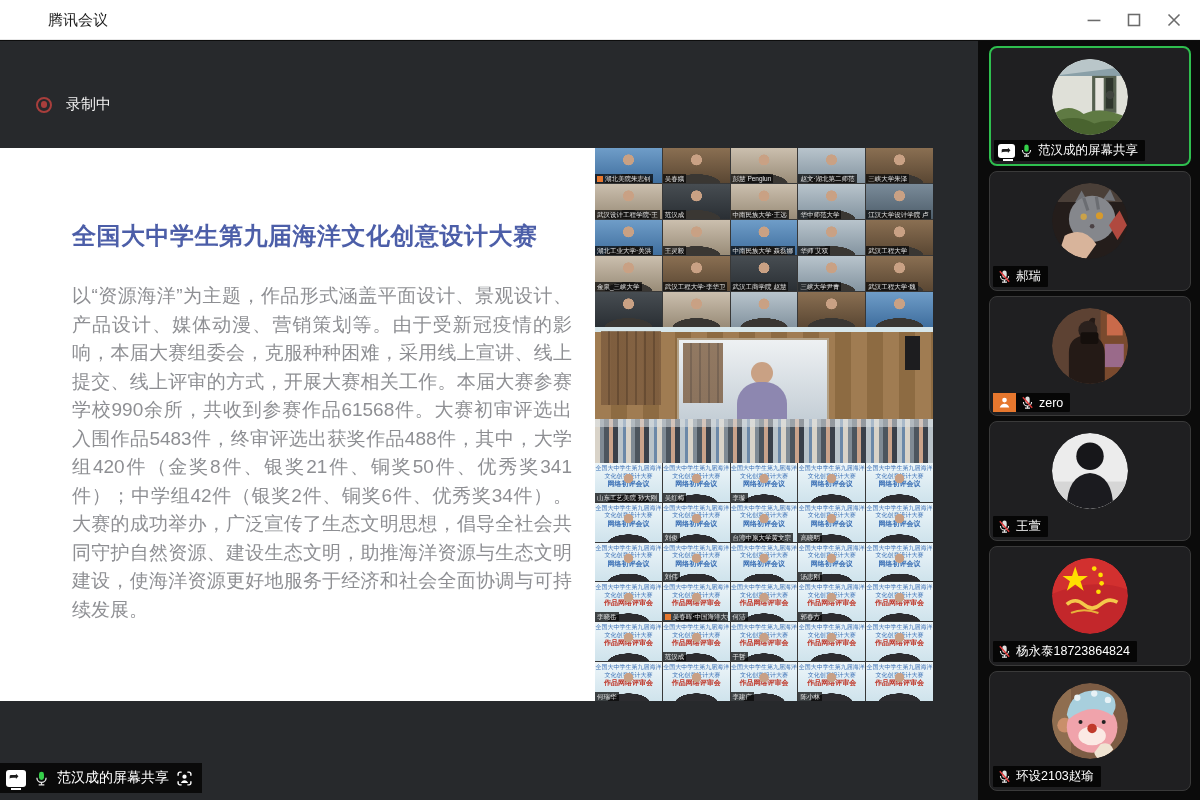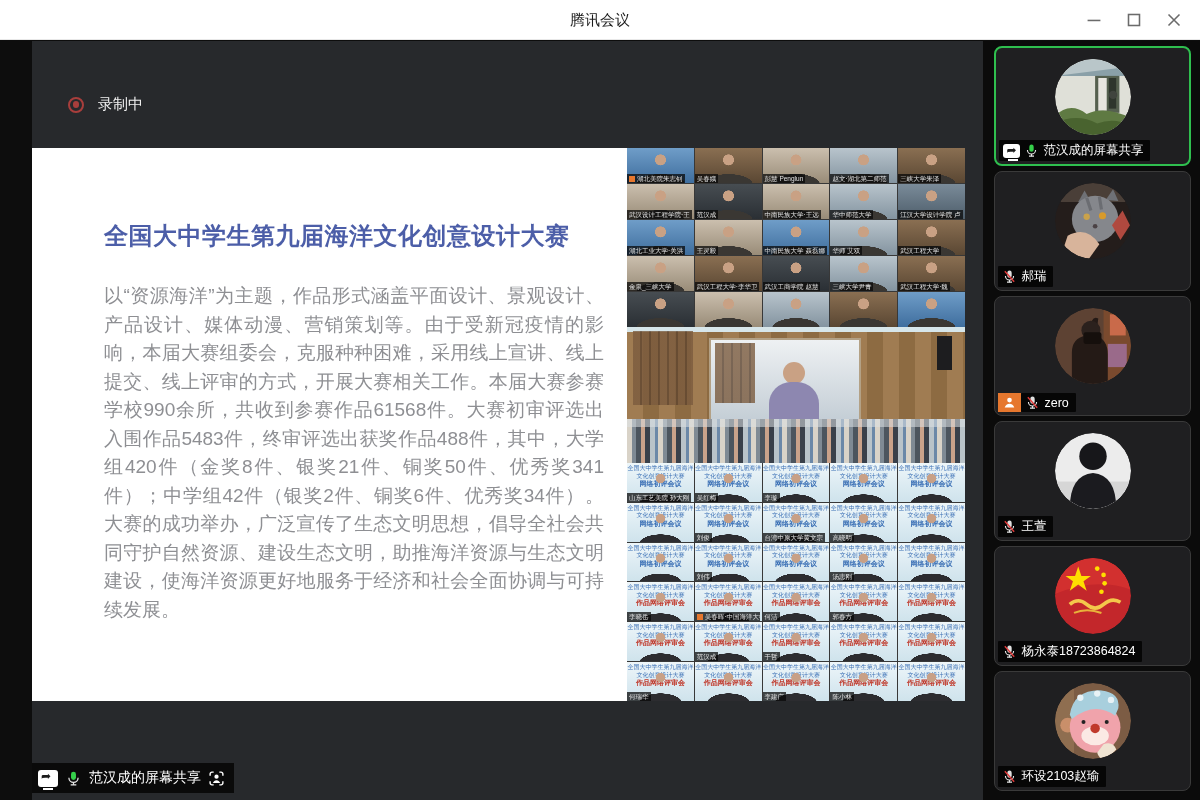--- a/index.html
+++ b/index.html
@@ -2,26 +2,26 @@
 <html><head>
 <meta charset="utf-8">
 <style>
   * { margin:0; padding:0; box-sizing:border-box; }
   html,body { width:1200px; height:800px; overflow:hidden; }
   body { font-family:"Liberation Sans","DejaVu Sans",sans-serif; background:#000; }
   .app { position:relative; width:1200px; height:800px; background:#0d0d0d; overflow:hidden; }
 
   
   .titlebar { position:absolute; top:0; left:0; width:1200px; height:40px; background:#ffffff; border-bottom:1px solid #e8e8e8; }
-  .titlebar .title { position:absolute; left:0; right:0; top:0; height:33px; line-height:40px; text-align:center; font-size:15px; color:#1b1b1b; }
+  .titlebar .title { position:absolute; left:0; right:0; top:0; height:33px; line-height:40px; text-align:left; font-size:15px; color:#1b1b1b;padding-left:48px; }
   .win-controls { position:absolute; right:6px; top:0; height:40px; display:flex; align-items:center; }
   .win-btn { width:40px; height:40px; border:none; background:transparent; display:flex; align-items:center; justify-content:center; cursor:pointer; }
 
   
-  .app-body { position:absolute; top:41px; left:0; width:1200px; height:759px; display:flex;padding-left:32px; }
+  .app-body { position:absolute; top:41px; left:0; width:1200px; height:759px; display:flex; }
   .stage { position:relative; width:978px; height:759px; background:#27292c; }
   .sidebar { position:relative; width:222px; height:759px; background:#0b0b0b; padding:5px 9px 0 11px; display:flex; flex-direction:column; gap:5px; }
 
   
   .recording { position:absolute; top:54px; left:36px; display:flex; align-items:center; gap:14px; color:#f0f0f0; font-size:15px; cursor:pointer; }
   .rec-dot { width:16px; height:16px; border:2.5px solid #a83e3c; border-radius:50%; position:relative; }
   .rec-dot::after { content:""; position:absolute; left:2.5px; top:2.5px; width:6.5px; height:6.5px; background:#a83e3c; border-radius:50%; }
 
   
   .shared { position:absolute; left:0; top:107px; width:896px; height:553px; background:#ffffff; }

